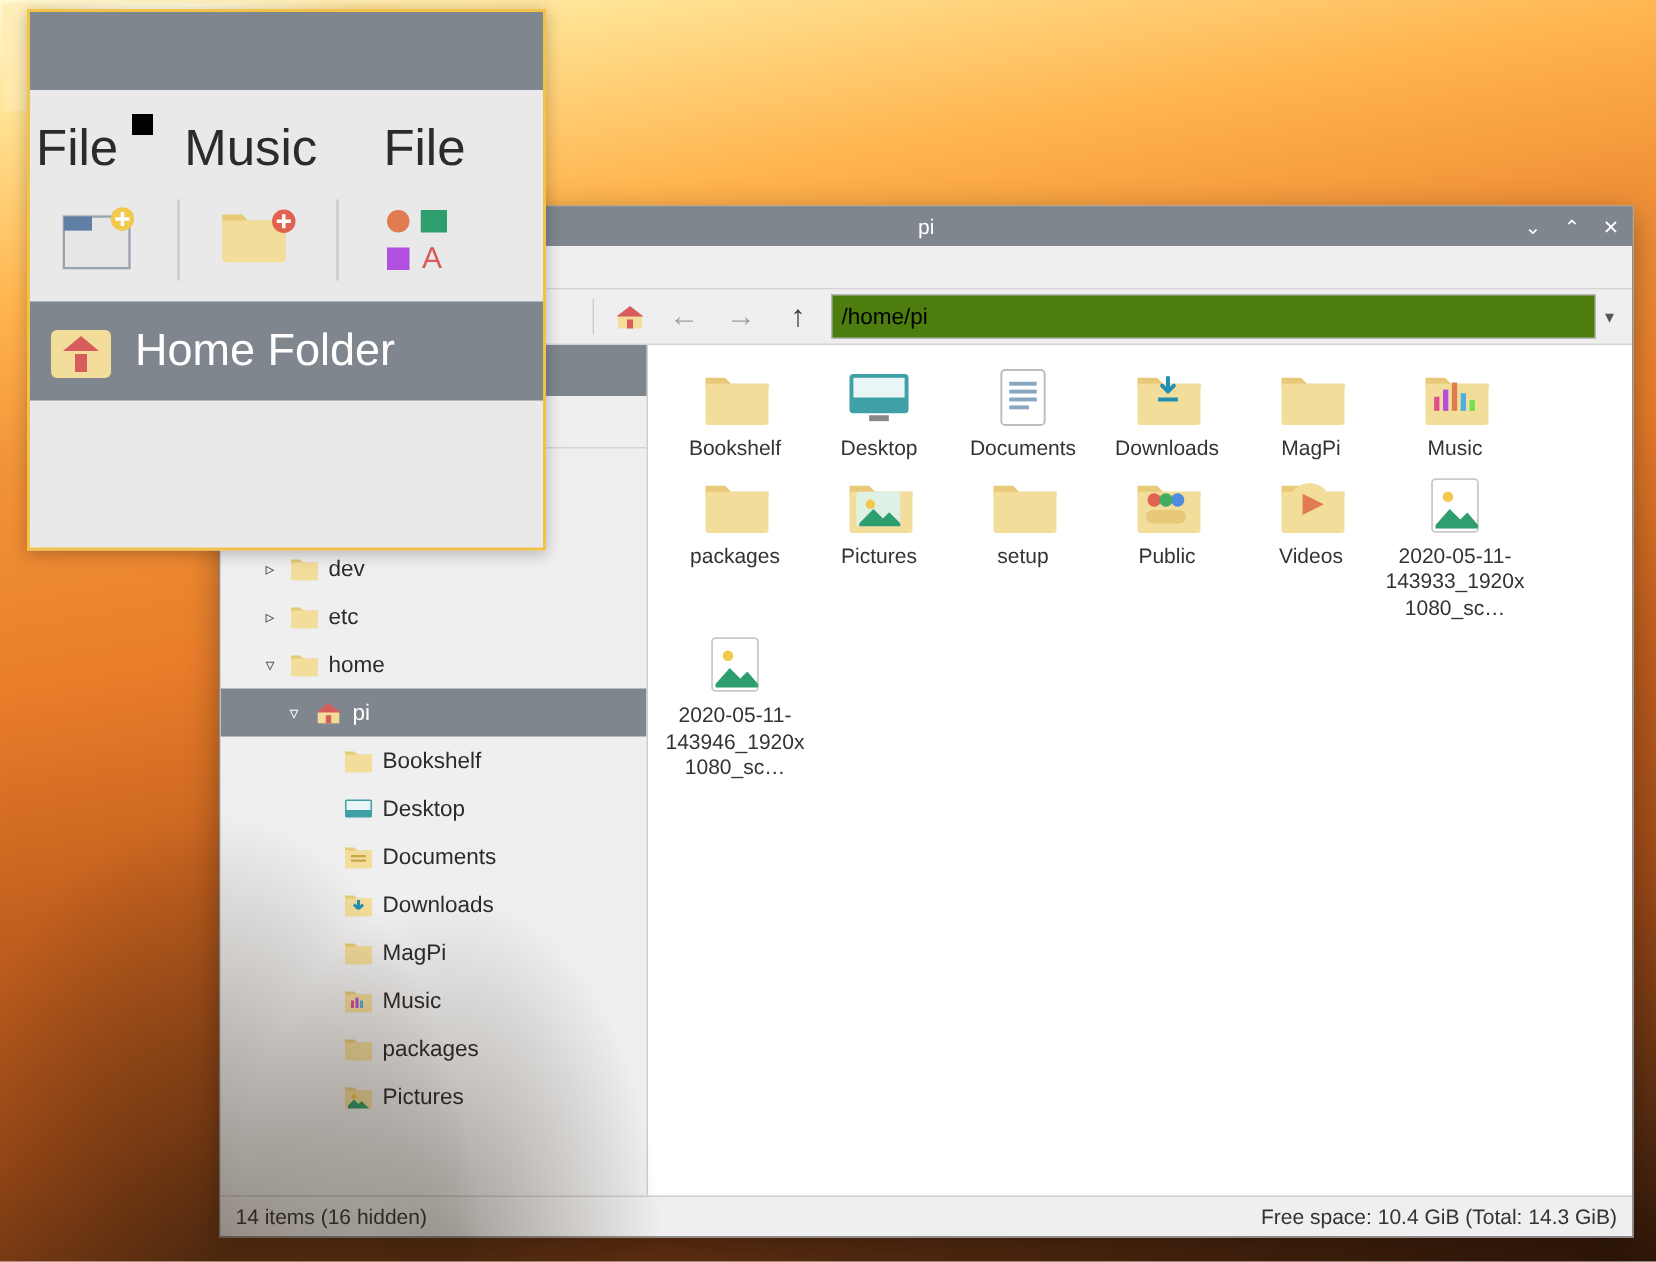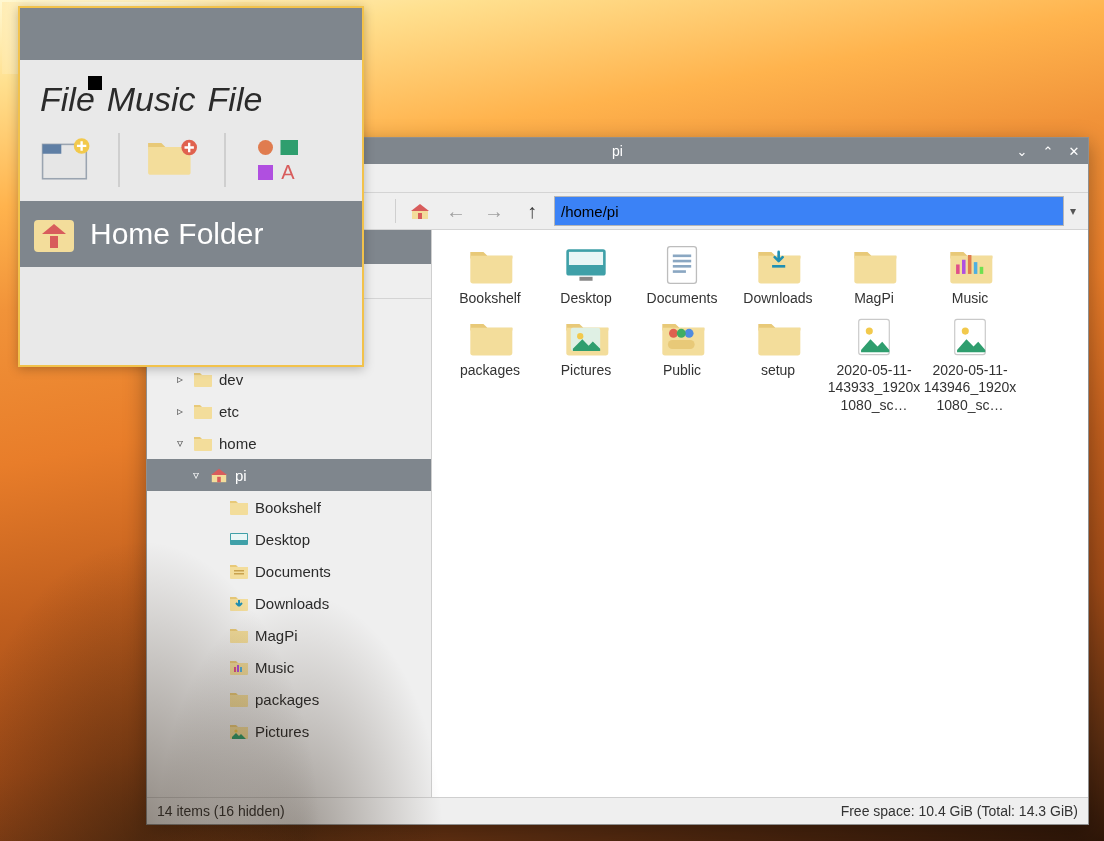--- a/index.html
+++ b/index.html
@@ -20,21 +20,21 @@
   .titlebtns span{width:16px;height:16px;display:flex;align-items:center;justify-content:center;color:#fff;font-size:13px;cursor:pointer;}
   .menubar{height:28px;background:#efefef;display:flex;align-items:center;gap:4px;padding:0 8px;font-size:15px;color:#2b2b2b;border-bottom:1px solid #d4d4d4;}
   .menubar span{padding:2px 8px;cursor:default;}
   .toolbar{height:36px;background:#efefef;display:flex;align-items:center;gap:6px;padding:0 6px;border-bottom:1px solid #d4d4d4;}
   .tbtn{width:28px;height:28px;display:flex;align-items:center;justify-content:center;}
   .tbtn svg{width:22px;height:22px;}
   .tsep{width:1px;height:24px;background:#cfcfcf;margin:0 4px;}
   .navarrow{color:#9e9e9e;font-size:20px;padding:0 4px;width:24px;text-align:center;}
   .navarrow.dark{color:#3a3a3a;}
   .pathbox{flex:1;display:flex;align-items:center;}
-  .pathinput{flex:1;height:24px;border:1px solid #b6b6b6;background:#3b82f6;padding:2px 6px;font-size:15px;outline:none;}
+  .pathinput{flex:1;height:24px;border:1px solid #b6b6b6;background:#4d7c0f;padding:2px 6px;font-size:15px;outline:none;}
   .pathdrop{width:18px;text-align:center;color:#555;font-size:12px;}
   
   .fmbody{flex:1;display:flex;min-height:0;}
   .sidebar{width:284px;background:#efefef;border-right:1px solid #cfcfcf;display:flex;flex-direction:column;}
   .places{border-bottom:1px solid #d4d4d4;}
   .placerow{display:flex;align-items:center;height:34px;padding-left:8px;gap:8px;font-size:15px;color:#2b2b2b;}
   .placerow.sel{background:#7f868d;color:#fff;}
   .placerow svg{flex:0 0 22px;}
   .tree{flex:1;overflow:auto;font-size:15px;color:#2b2b2b;}
   .trow{display:flex;align-items:center;height:32px;gap:6px;padding-right:4px;}
@@ -48,21 +48,21 @@
   .item{width:96px;display:flex;flex-direction:column;align-items:center;gap:4px;margin:4px 0;font-size:14px;color:#333;text-align:center;}
   .item .ico{width:52px;height:42px;display:flex;align-items:center;justify-content:center;}
   .item .lbl{width:94px;line-height:1.25;word-break:break-word;}
   .status{height:26px;background:#efefef;border-top:1px solid #cfcfcf;display:flex;align-items:center;justify-content:space-between;padding:0 10px;font-size:14px;color:#333;}
   
   .zoom{position:absolute;left:18px;top:6px;width:342px;height:357px;border:2px solid #f2c24b;background:#e9e9e9;box-shadow:0 2px 10px rgba(0,0,0,.25);}
   .zoom::before{content:"";position:absolute;left:-18px;right:0;top:-6px;height:72px;
     background:radial-gradient(circle at 30% 50%, rgba(255,255,240,.95),rgba(255,224,143,.6) 55%,transparent 75%);z-index:-1;}
   .ztitle{height:52px;background:#7f868d;}
   .zcorner{position:absolute;left:68px;top:68px;width:14px;height:14px;background:#000;}
-  .zmenu{display:flex;gap:12px;align-items:center;padding:20px 20px 8px 20px;font-size:34px;color:#2b2b2b;font-style:italic;}
+  .zmenu{display:flex;gap:44px;align-items:center;padding:20px 20px 8px 4px;font-size:34px;color:#2b2b2b;}
   .ztool{display:flex;align-items:center;gap:18px;padding:6px 18px 14px 18px;}
   .zsep{width:2px;height:54px;background:#cfcfcf;margin:0 6px;}
   .zhome{height:66px;background:#7f868d;color:#fff;display:flex;align-items:center;gap:14px;padding-left:12px;font-size:30px;}
   
   .fld-body{fill:#f3dd9b;} .fld-tab{fill:#e8c978;}
 </style>
 </head>
 <body>
 
 <svg width="0" height="0" style="position:absolute">
@@ -374,34 +374,45 @@
                   <use href="#ic-picture"></use>
                 </g>
               </svg>
             </div>
             <div class="lbl">Pictures</div>
           </div>
         <div class="item">
             <div class="ico">
               <svg viewBox="0 0 34 32" width="48" height="42">
                 <use href="#ic-folder"></use>
+              </svg>
+            </div>
+            <div class="lbl">setup</div>
+          </div>
+        <div class="item">
+            <div class="ico">
+              <svg viewBox="0 0 34 32" width="48" height="42">
+                <use href="#ic-folder"></use>
                 <g transform="translate(2 3) scale(.85)">
                   <use href="#ic-public"></use>
                 </g>
               </svg>
             </div>
             <div class="lbl">Public</div>
           </div>
         <div class="item">
             <div class="ico">
               <svg viewBox="0 0 34 32" width="48" height="42">
                 <use href="#ic-folder"></use>
-              </svg>
-            </div>
-            <div class="lbl">setup</div>
+                <g transform="translate(1 1) scale(.9)">
+                  <use href="#ic-video"></use>
+                </g>
+              </svg>
+            </div>
+            <div class="lbl">Videos</div>
           </div>
         <div class="item">
             <div class="ico">
               <svg viewBox="0 0 34 34" width="40" height="46">
                 <use href="#ic-imgfile"></use>
               </svg>
             </div>
             <div class="lbl">2020-05-11-143933_1920x1080_sc…</div>
           </div>
         <div class="item">

